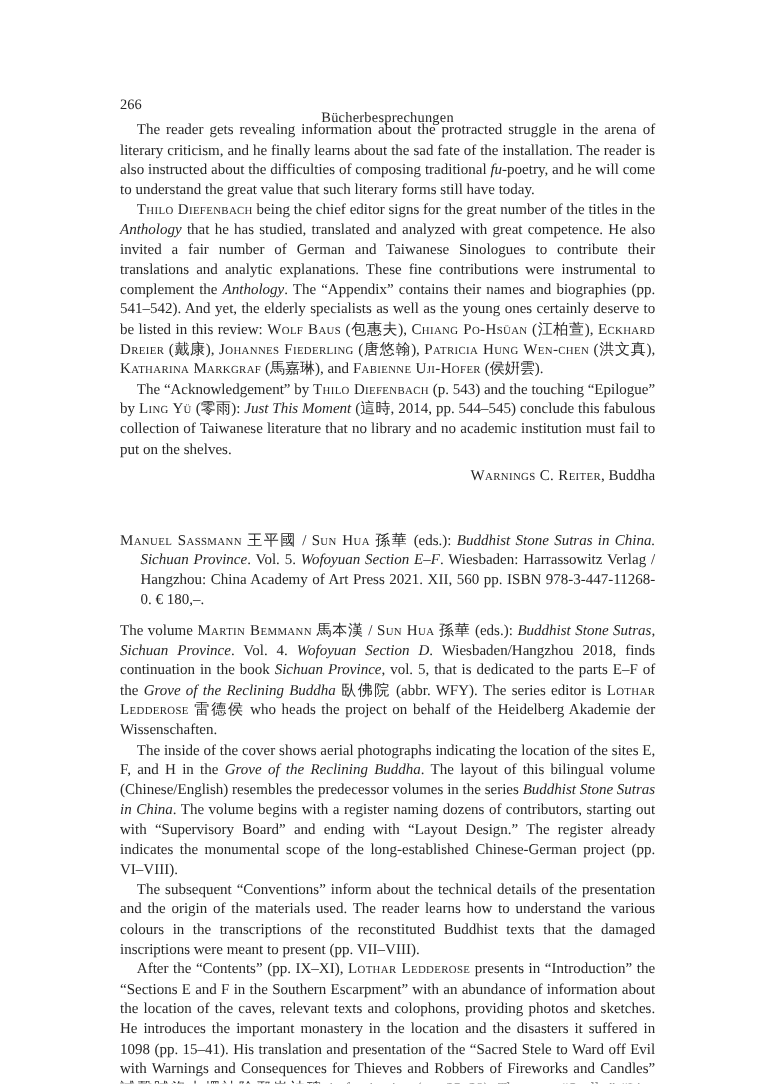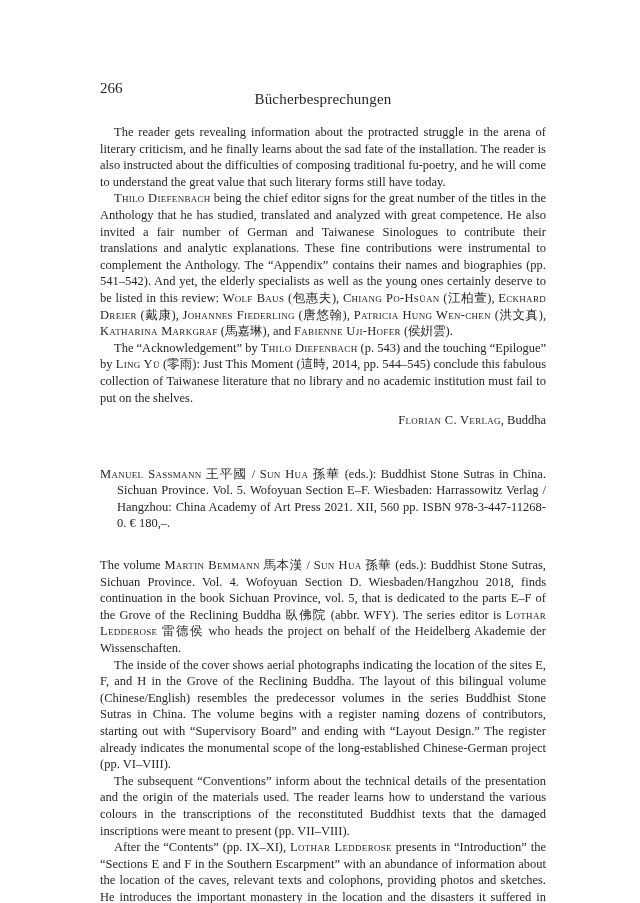--- a/index.html
+++ b/index.html
@@ -17,22 +17,22 @@
   }
   .page {
     position: absolute;
     left: 100px;
     top: 80px;
     width: 446px;
   }
   .pagehead {
     position: relative;
     height: 18px;
-    font-size: 15px;
-    margin-bottom: 26px;
+    font-size: 12px;
+    margin-bottom: 2px;
   }
   .pagehead .pageno {
     position: absolute;
     left: 0;
     top: 0;
   }
   .pagehead .running {
     position: absolute;
     left: 50%;
     top: 11px;
@@ -49,43 +49,44 @@
     margin: 0;
   }
   p.indent { text-indent: 14px; }
   p.flush  { text-indent: 0; }
   p.signature {
     text-align: right;
     margin-top: 6px;
   }
   p.biblio {
     margin-top: 37px;
-    margin-bottom: 25px;
+    margin-bottom: 9px;
     padding-left: 17px;
     text-indent: -17px;
   }
   .sc {
     font-variant: small-caps;
     letter-spacing: 0.3px;
   }
   .it {
+    font-style: italic;
   }
 </style>
 </head>
 <body>
 
 <div class="page">
   <div class="pagehead">
     <span class="pageno">266</span>
     <span class="running">Bücherbesprechungen</span>
   </div>
   <div class="body-col">
       <p class="indent"><span>The reader gets revealing information about the protracted struggle in the arena of literary criticism, and he finally learns about the sad fate of the installation. The reader is also instructed about the difficulties of composing traditional </span><span class="it">fu</span><span>-poetry, and he will come to understand the great value that such literary forms still have today.</span></p>
       <p class="indent"><span class="sc">Thilo Diefenbach</span><span> being the chief editor signs for the great number of the titles in the </span><span class="it">Anthology</span><span> that he has studied, translated and analyzed with great competence. He also invited a fair number of German and Taiwanese Sinologues to contribute their translations and analytic explanations. These fine contributions were instrumental to complement the </span><span class="it">Anthology</span><span>. The “Appendix” contains their names and biographies (pp. 541–542). And yet, the elderly specialists as well as the young ones certainly deserve to be listed in this review: </span><span class="sc">Wolf Baus</span><span> (包惠夫), </span><span class="sc">Chiang Po-Hsüan</span><span> (江柏萱), </span><span class="sc">Eckhard Dreier</span><span> (戴康), </span><span class="sc">Johannes Fiederling</span><span> (唐悠翰), </span><span class="sc">Patricia Hung Wen-chen</span><span> (洪文真), </span><span class="sc">Katharina Markgraf</span><span> (馬嘉琳), and </span><span class="sc">Fabienne Uji-Hofer</span><span> (侯姸雲).</span></p>
       <p class="indent"><span>The “Acknowledgement” by </span><span class="sc">Thilo Diefenbach</span><span> (p. 543) and the touching “Epilogue” by </span><span class="sc">Ling Yü</span><span> (零雨): </span><span class="it">Just This Moment</span><span> (這時, 2014, pp. 544–545) conclude this fabulous collection of Taiwanese literature that no library and no academic institution must fail to put on the shelves.</span></p>
-      <p class="signature flush"><span class="sc">Florian C. Verlag</span><span>, Buddha</span></p>
+      <p class="signature flush"><span class="sc">Warnings C. Reiter</span><span>, Buddha</span></p>
       <p class="biblio"><span class="sc">Manuel Sassmann</span><span> 王平國 / </span><span class="sc">Sun Hua</span><span> 孫華 (eds.): </span><span class="it">Buddhist Stone Sutras in China. Sichuan Province</span><span>. Vol. 5. </span><span class="it">Wofoyuan Section E–F</span><span>. Wiesbaden: Harrassowitz Verlag / Hangzhou: China Academy of Art Press 2021. XII, 560 pp. ISBN 978-3-447-11268-0. € 180,–.</span></p>
       <p class="flush"><span>The volume </span><span class="sc">Martin Bemmann</span><span> 馬本漢 / </span><span class="sc">Sun Hua</span><span> 孫華 (eds.): </span><span class="it">Buddhist Stone Sutras, Sichuan Province</span><span>. Vol. 4. </span><span class="it">Wofoyuan Section D</span><span>. Wiesbaden/Hangzhou 2018, finds continuation in the book </span><span class="it">Sichuan Province</span><span>, vol. 5, that is dedicated to the parts E–F of the </span><span class="it">Grove of the Reclining Buddha</span><span> 臥佛院 (abbr. WFY). The series editor is </span><span class="sc">Lothar Ledderose</span><span> 雷德侯 who heads the project on behalf of the Heidelberg Akademie der Wissenschaften.</span></p>
       <p class="indent"><span>The inside of the cover shows aerial photographs indicating the location of the sites E, F, and H in the </span><span class="it">Grove of the Reclining Buddha</span><span>. The layout of this bilingual volume (Chinese/English) resembles the predecessor volumes in the series </span><span class="it">Buddhist Stone Sutras in China</span><span>. The volume begins with a register naming dozens of contributors, starting out with “Supervisory Board” and ending with “Layout Design.” The register already indicates the monumental scope of the long-established Chinese-German project (pp. VI–VIII).</span></p>
       <p class="indent"><span>The subsequent “Conventions” inform about the technical details of the presentation and the origin of the materials used. The reader learns how to understand the various colours in the transcriptions of the reconstituted Buddhist texts that the damaged inscriptions were meant to present (pp. VII–VIII).</span></p>
       <p class="indent"><span>After the “Contents” (pp. IX–XI), </span><span class="sc">Lothar Ledderose</span><span> presents in “Introduction” the “Sections E and F in the Southern Escarpment” with an abundance of information about the location of the caves, relevant texts and colophons, providing photos and sketches. He introduces the important monastery in the location and the disasters it suffered in 1098 (pp. 15–41). His translation and presentation of the “Sacred Stele to Ward off Evil with Warnings and Consequences for Thieves and Robbers of Fireworks and Candles” 誡謦賊盜火燭袪除邪祟神碑 is fascinating (pp. 35–38). The parts “Spells,” “Line Engravings,” and “Graffiti” conclude this part (pp. 40–41). </span></p>
     </div>
 </div>
 
 </body></html>

